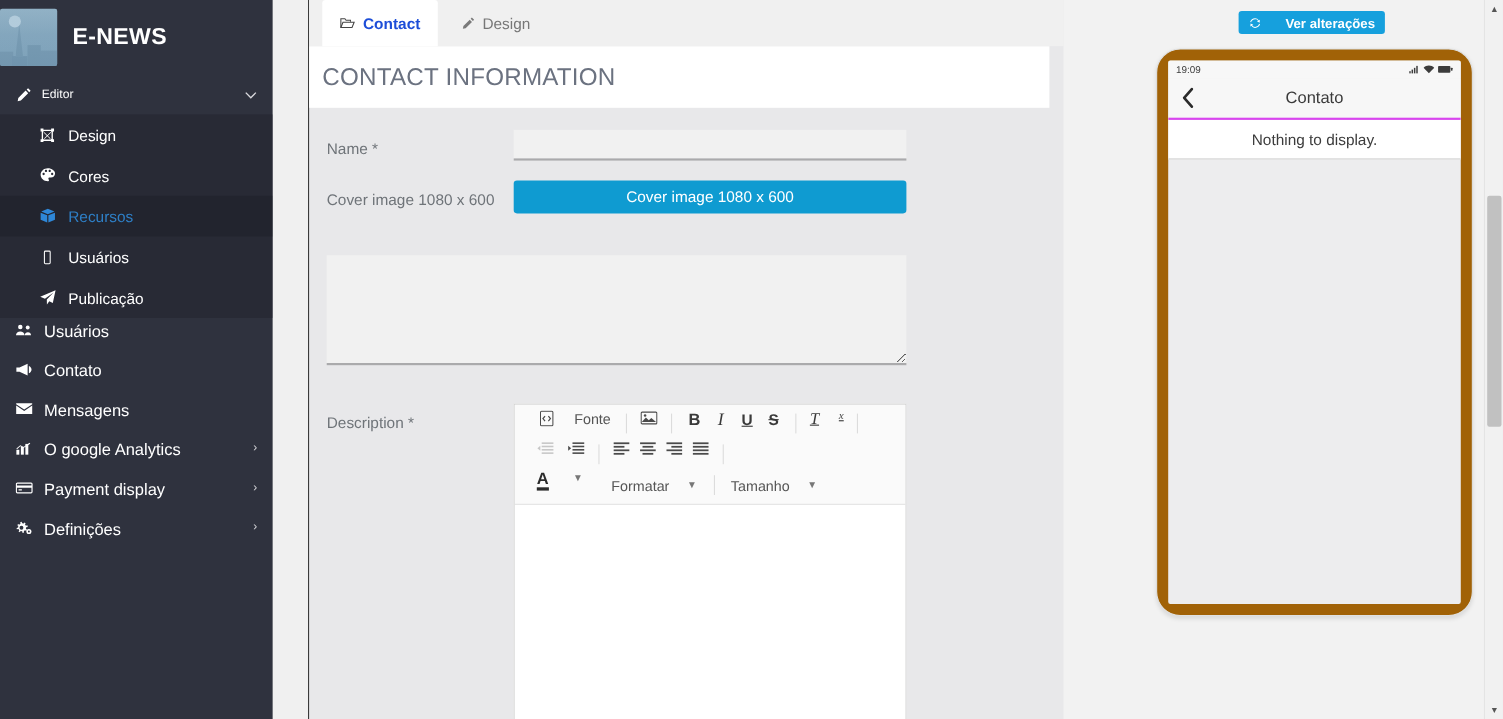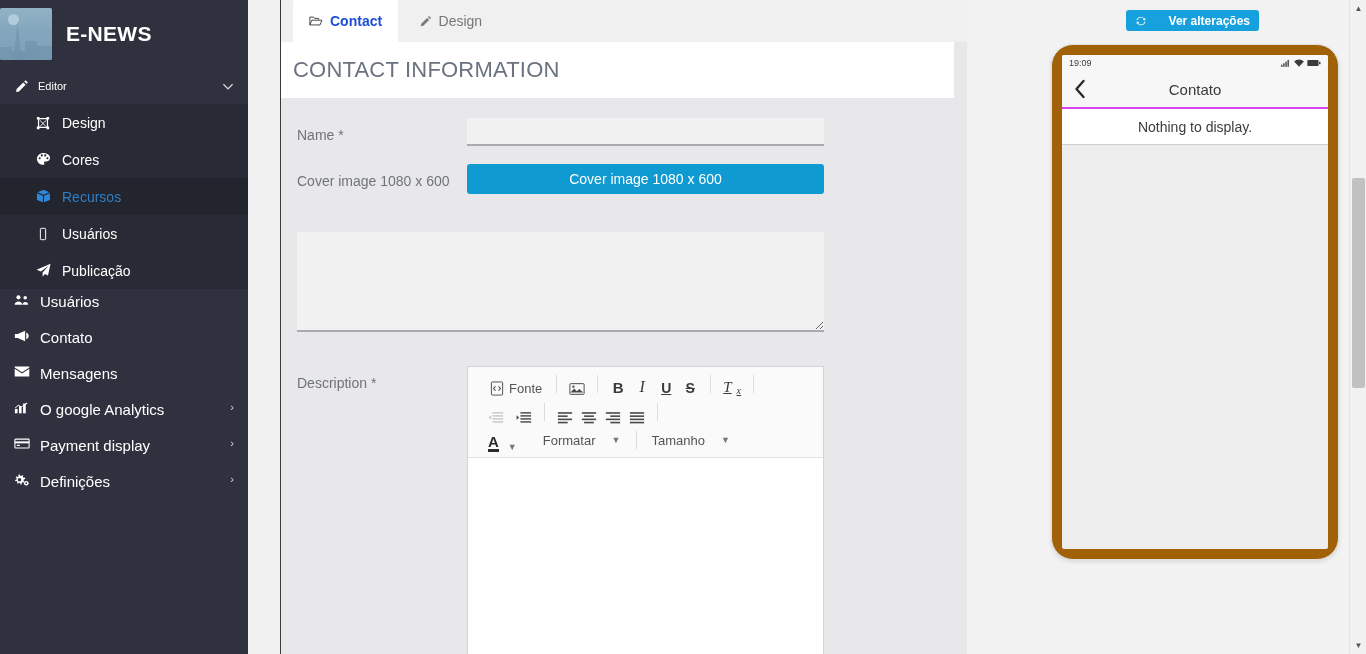--- a/index.html
+++ b/index.html
@@ -155,22 +155,22 @@
     resize: vertical; outline: none;
   }
 
   
   .rte {
     width: 100%; border: 1px solid #d4d4d4; background: #fff;
   }
   .rte-toolbar { background: #fafafa; border-bottom: 1px solid #e2e2e2; padding: 3px 4px; }
   .rte-tb-row { display: flex; align-items: center; height: 28px; padding-left: 12px; }
   .tb-btn {
-    display: inline-flex; align-items: flex-end; justify-content: center;
-    gap: 5px;
+    display: inline-flex; align-items: flex-start; justify-content: center;
+    gap: 18px;
     height: 24px; min-width: 24px; padding: 0 4px;
     color: #4a4a4a; font-size: 13px; cursor: pointer;
     border-radius: 2px;
   }
   .tb-btn.txt { padding: 0 6px; color: #555; }
   .tb-btn.disabled { color: #c7c7c7; cursor: default; }
   .tb-sep {
     width: 1px; height: 18px; background: #dcdcdc; margin: 0 8px;
   }
   .tb-combo {

